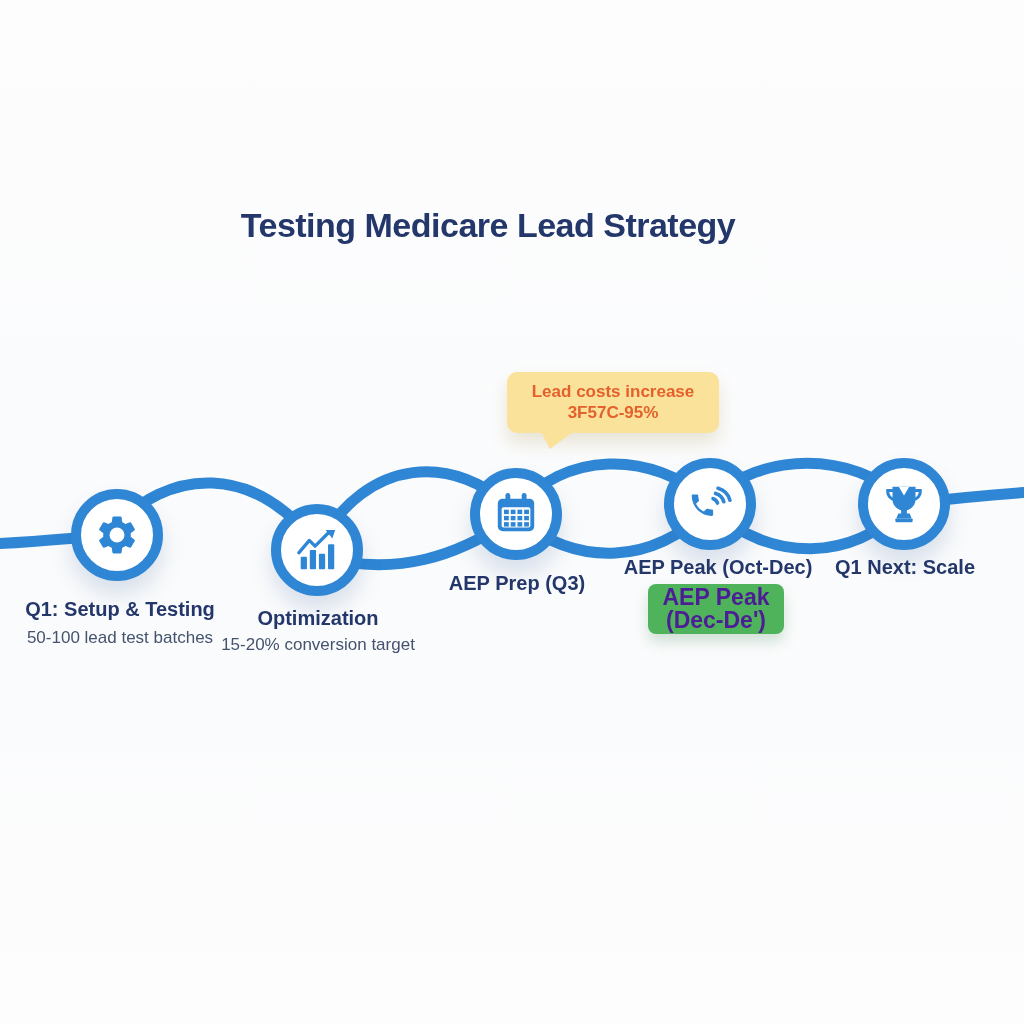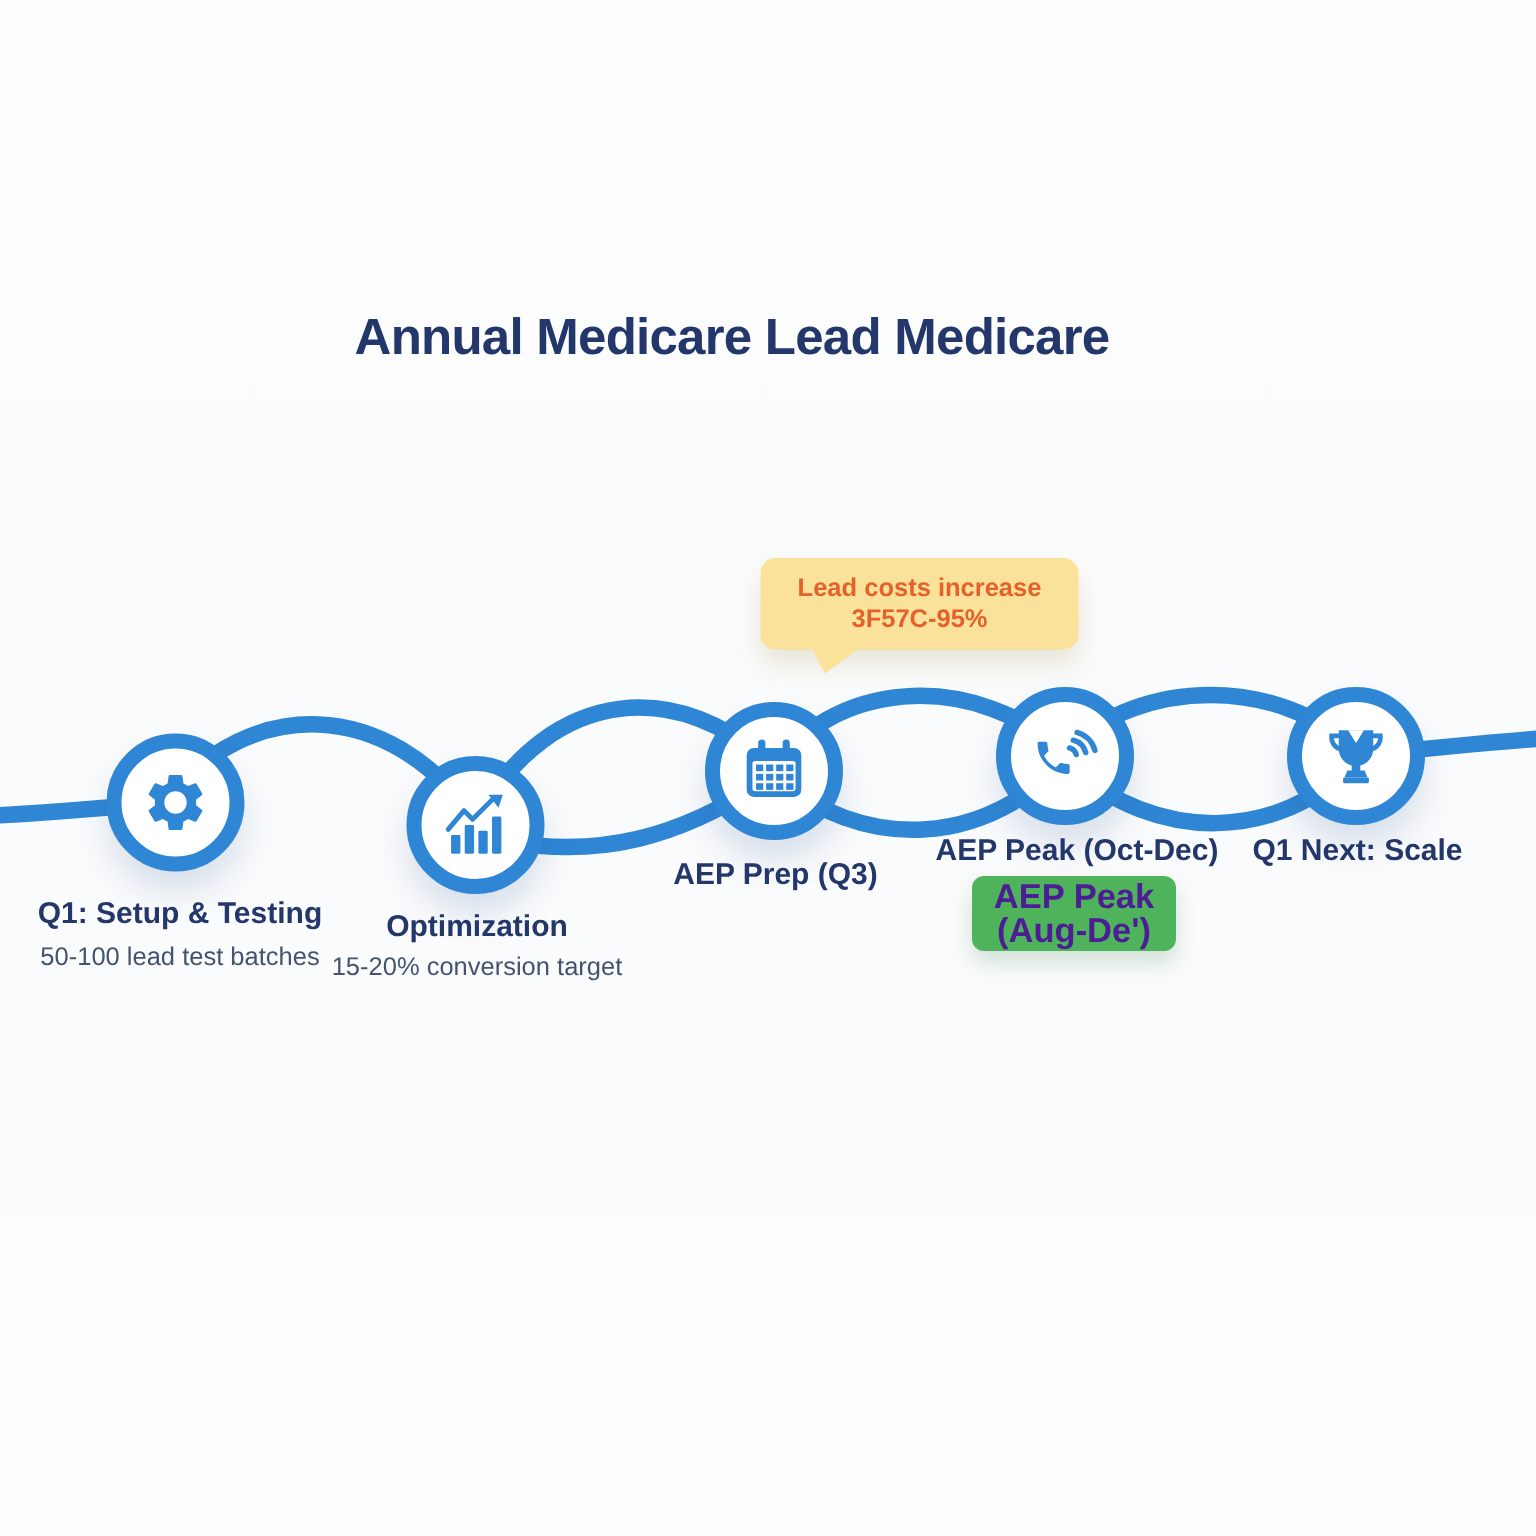--- a/index.html
+++ b/index.html
@@ -54,21 +54,21 @@
     position:absolute;left:34px;bottom:-16px;width:32px;height:17px;
     background:var(--bubble-bg);
     clip-path:polygon(0 0,100% 0,28% 100%);
   }
 </style>
 </head>
 <body>
 
 <div class="canvas">
 
-  <div class="page-title">Annual Medicare Lead Medicare</div>
+  <div class="page-title">Testing Medicare Lead Strategy</div>
 
   <svg class="strands" width="1024" height="1024" viewBox="0 0 1024 1024" aria-hidden="true">
     <path d="M -8 544 C 50 541, 80 537, 117 535"></path>
     <path d="M 112 532 C 165 466, 258 462, 318 548"></path>
     <path d="M 318 545 C 368 456, 455 452, 516 512"></path>
     <path d="M 320 557 C 398 577, 458 556, 514 518"></path>
     <path d="M 516 510 C 562 451, 652 449, 710 502"></path>
     <path d="M 518 520 C 580 567, 652 565, 710 508"></path>
     <path d="M 710 500 C 762 451, 852 451, 904 500"></path>
     <path d="M 712 510 C 772 563, 852 561, 904 508"></path>
@@ -138,21 +138,21 @@
           <path d="M13.6 9.2 a3.4 3.4 0 0 1 2.3 2.3"></path>
           <path d="M14.9 6.5 a6.2 6.2 0 0 1 4.3 4.3"></path>
           <path d="M16.2 3.8 a9 9 0 0 1 6.2 6.2"></path>
         </g>
       </svg>
     </span>
   </div>
   <div class="label" style="left:592px;top:556px;width:252px;">AEP Peak (Oct-Dec)</div>
   <div class="badge" style="left:648px;top:584px;width:136px;height:50px;">
     <span>AEP Peak</span>
-    <span>(Aug-De')</span>
+    <span>(Dec-De')</span>
   </div>
 
   <div class="node" style="left:858px;top:458px;">
     <span>
       <svg width="46" height="46" viewBox="0 0 48 48">
         <path d="M12 6 H36 V19 A12 12 0 0 1 12 19 Z" fill="#2E86D4"></path>
         <polygon points="18.5,6 29.5,6 24,15" fill="#fff"></polygon>
         <g fill="none" stroke="#2E86D4" stroke-width="3.2" stroke-linecap="round">
           <path d="M11.5 10 H7 a8.5 8.5 0 0 0 7.5 9.5"></path>
           <path d="M36.5 10 H41 a8.5 8.5 0 0 1 -7.5 9.5"></path>

